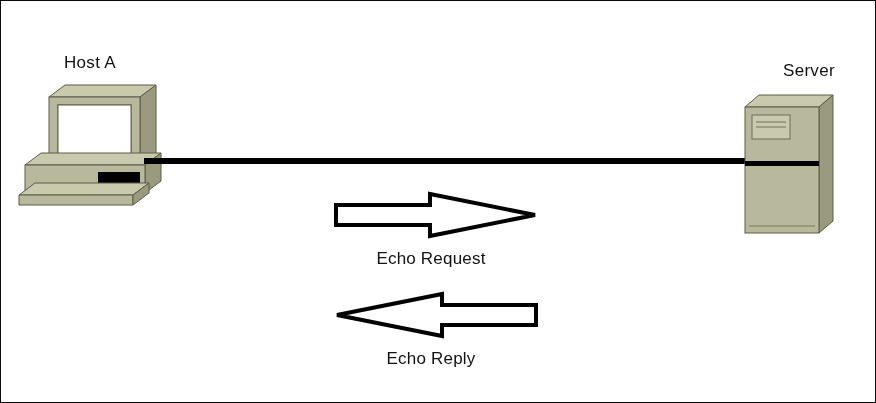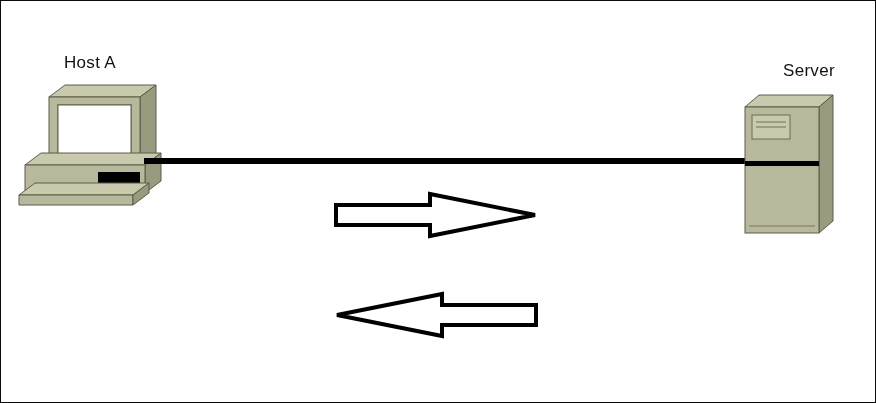--- a/index.html
+++ b/index.html
@@ -112,18 +112,20 @@
     <line x1="13" y1="34" x2="43" y2="34" stroke="#8e8e74" stroke-width="1.5"></line>
 
     <rect x="2" y="68" width="74" height="5" fill="#000000"></rect>
 
     <line x1="6" y1="133" x2="72" y2="133" stroke="#8e8e74" stroke-width="1.5"></line>
   </svg>
 
   <svg class="art" id="req-art" viewBox="0 0 210 52">
     <polygon points="5,16 99,16 99,5 204,26 99,47 99,36 5,36" fill="#ffffff" stroke="#000000" stroke-width="4" stroke-linejoin="miter"></polygon>
   </svg>
+  <div class="arrow-label" id="req-label">Echo Request</div>
 
   <svg class="art" id="rep-art" viewBox="0 0 210 52">
     <polygon points="205,16 111,16 111,5 6,26 111,47 111,36 205,36" fill="#ffffff" stroke="#000000" stroke-width="4" stroke-linejoin="miter"></polygon>
   </svg>
+  <div class="arrow-label" id="rep-label">Echo Reply</div>
 
 </div>
 
 </body></html>

